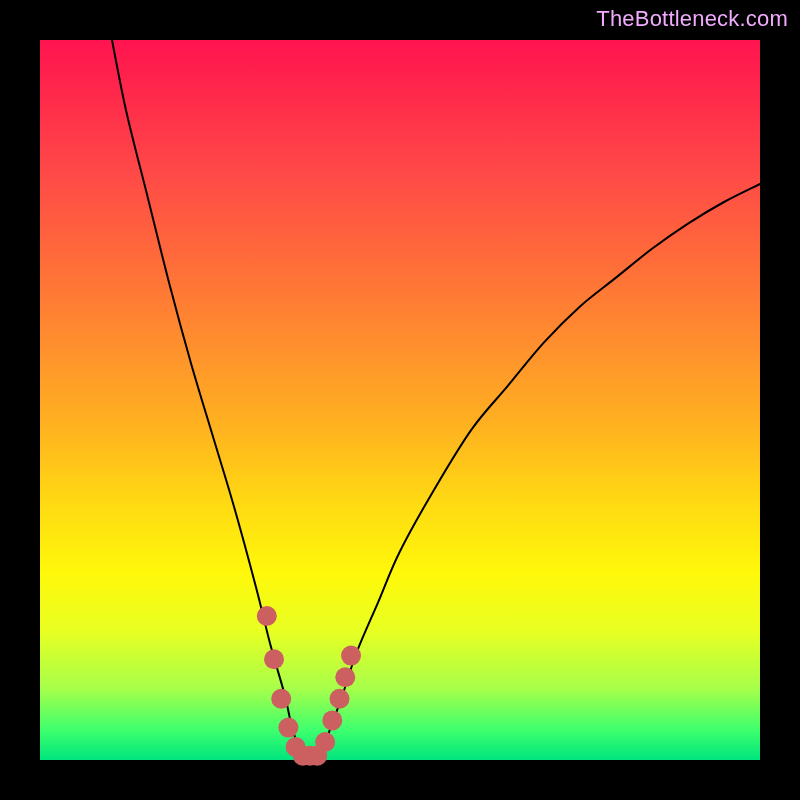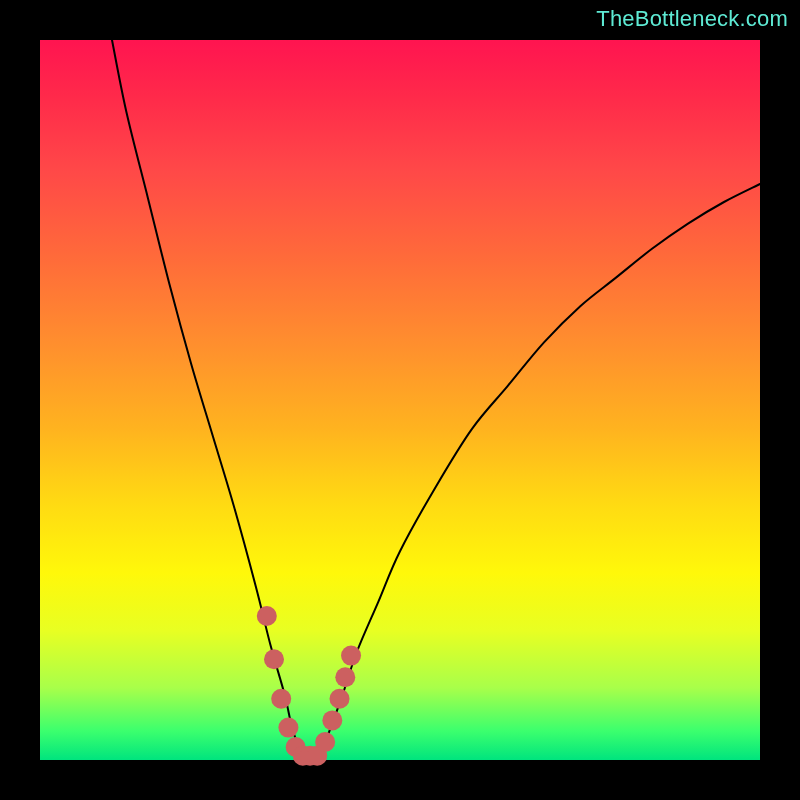--- a/index.html
+++ b/index.html
@@ -39,21 +39,21 @@
       #3bff6e 96%,
       #00e47e 100%
     );
   }
   .watermark {
     position: absolute;
     top: 6px;
     right: 12px;
     font-family: Arial, Helvetica, sans-serif;
     font-size: 22px;
-    color: #5eead4;
+    color: #f0abfc;
     letter-spacing: 0.2px;
     user-select: none;
   }
   svg.curve {
     position: absolute;
     left: 0;
     top: 0;
     width: 720px;
     height: 720px;
     overflow: visible;

